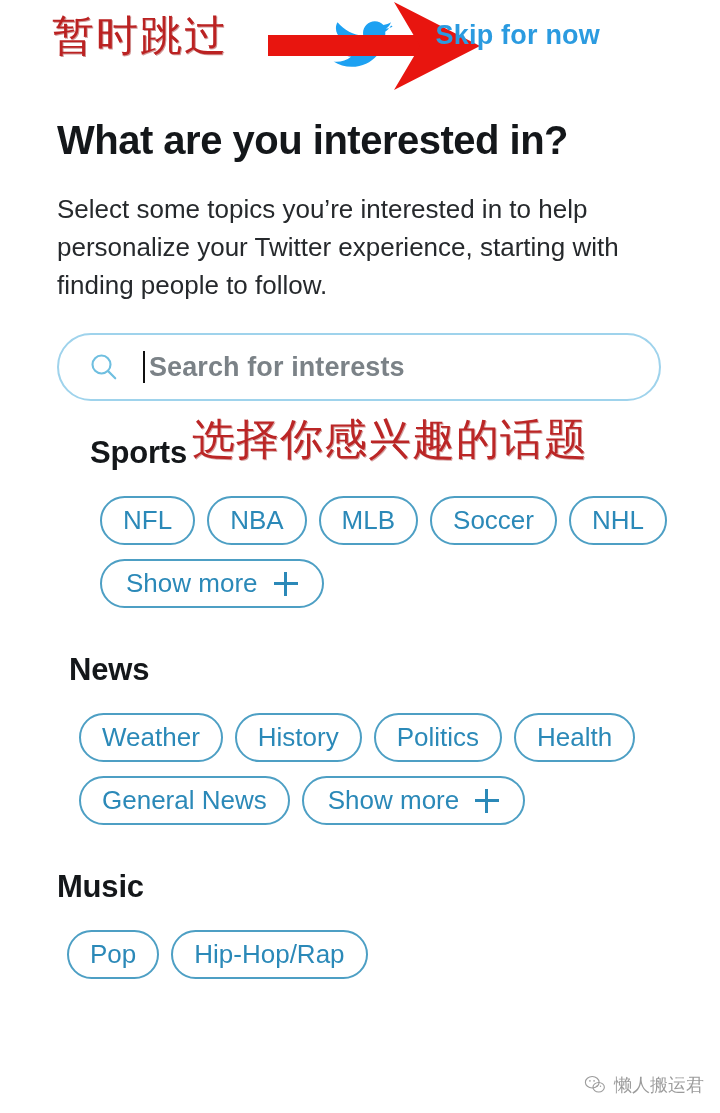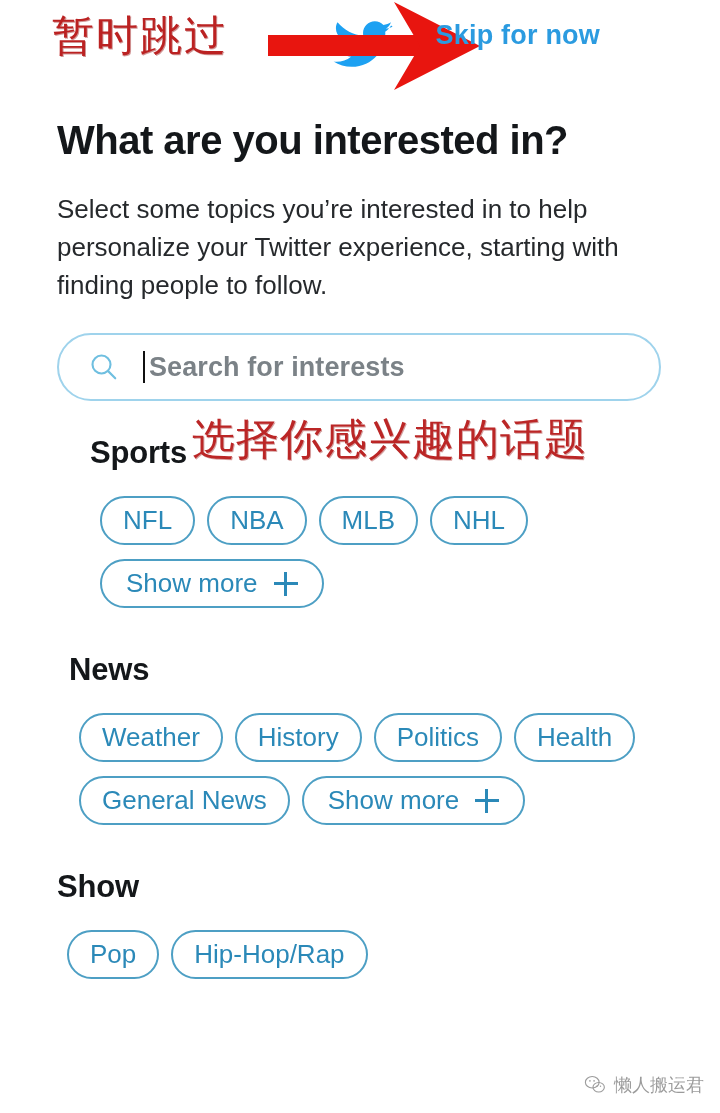--- a/index.html
+++ b/index.html
@@ -257,20 +257,23 @@
         <div class="chip">
             <span>NFL</span>
           </div>
         <div class="chip">
             <span>NBA</span>
           </div>
         <div class="chip">
             <span>MLB</span>
           </div>
         <div class="chip">
+            <span>Soccer</span>
+          </div>
+        <div class="chip">
             <span>NHL</span>
           </div>
       </div>
 
       <div class="chip-row" style="margin-top:14px;">
         <div class="chip showmore">
           <span>Show more</span>
           <span class="plus-icon"></span>
         </div>
       </div>
@@ -299,21 +302,21 @@
             <span>General News</span>
           </div>
         <div class="chip showmore">
           <span>Show more</span>
           <span class="plus-icon"></span>
         </div>
       </div>
     </div>
 
     <div class="section" style="margin-top:44px;">
-      <div class="section-title">Show</div>
+      <div class="section-title">Music</div>
 
       <div class="chip-row" style="margin-top:25px;">
         <div class="chip">
             <span>Pop</span>
           </div>
         <div class="chip">
             <span>Hip-Hop/Rap</span>
           </div>
       </div>
     </div>

